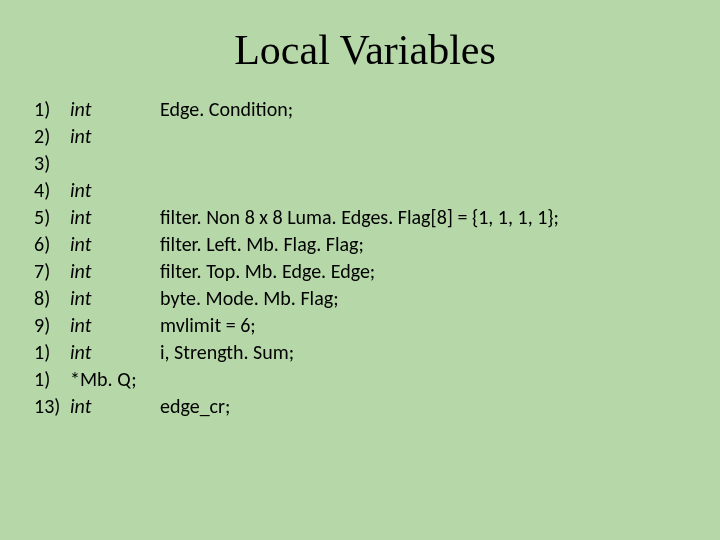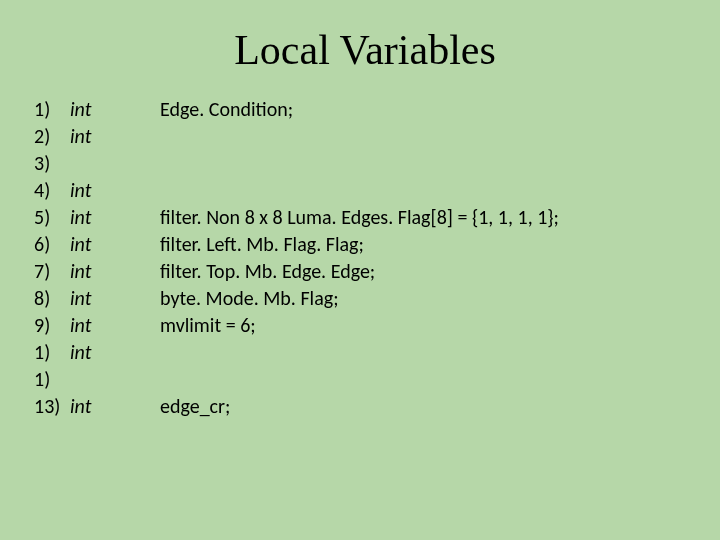--- a/index.html
+++ b/index.html
@@ -91,23 +91,25 @@
       <span class="val">byte. Mode. Mb. Flag;</span>
     </div>
     <div class="row">
       <span class="num">9)</span>
       <span class="type">int</span>
       <span class="val">mvlimit = 6;</span>
     </div>
     <div class="row">
       <span class="num">1)</span>
       <span class="type">int</span>
+      <span class="val">i, Strength. Sum;</span>
     </div>
     <div class="row">
       <span class="num">1)</span>
+      <span class="val">*Mb. Q;</span>
     </div>
     <div class="row">
       <span class="num">13)</span>
       <span class="type">int</span>
       <span class="val">edge_cr;</span>
     </div>
   </div>
 </div>
 
 </body></html>

